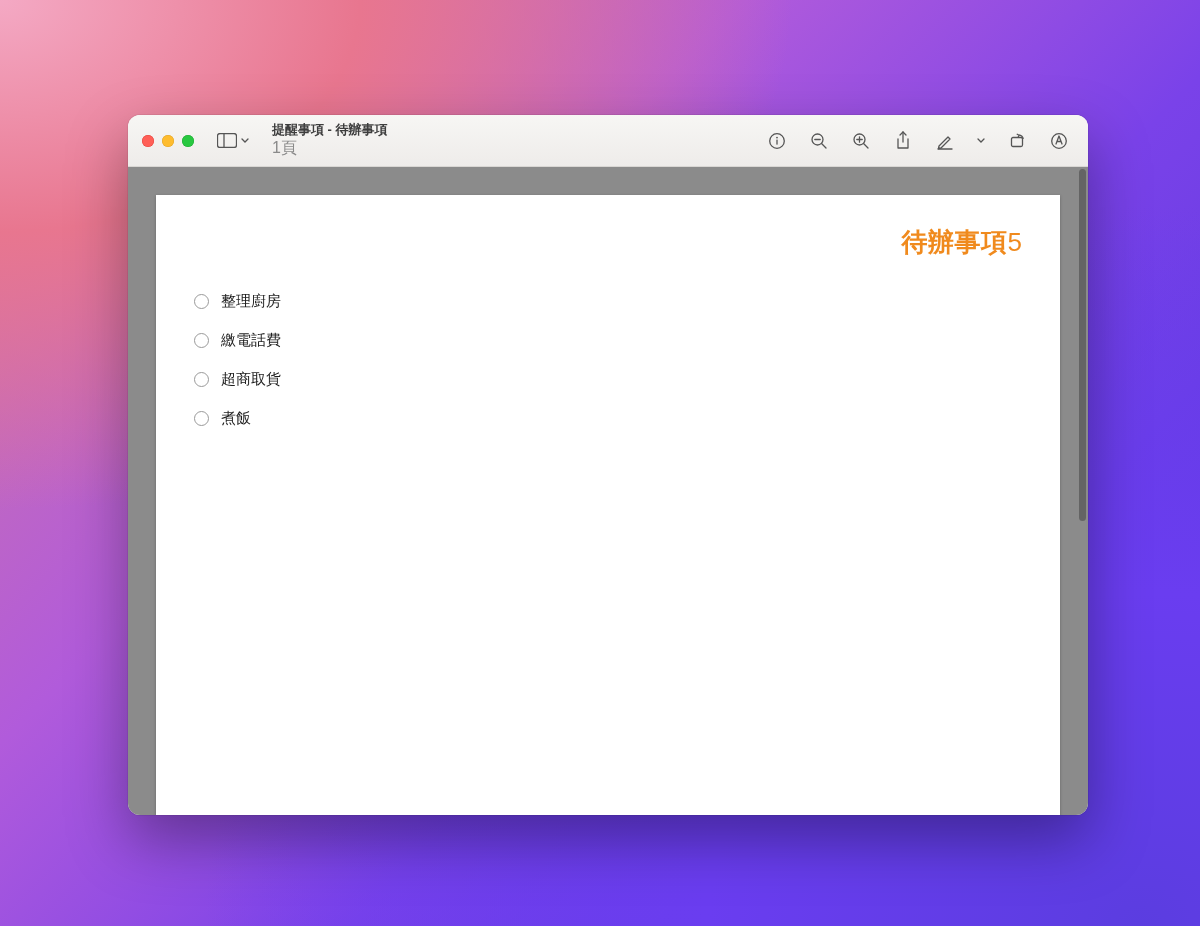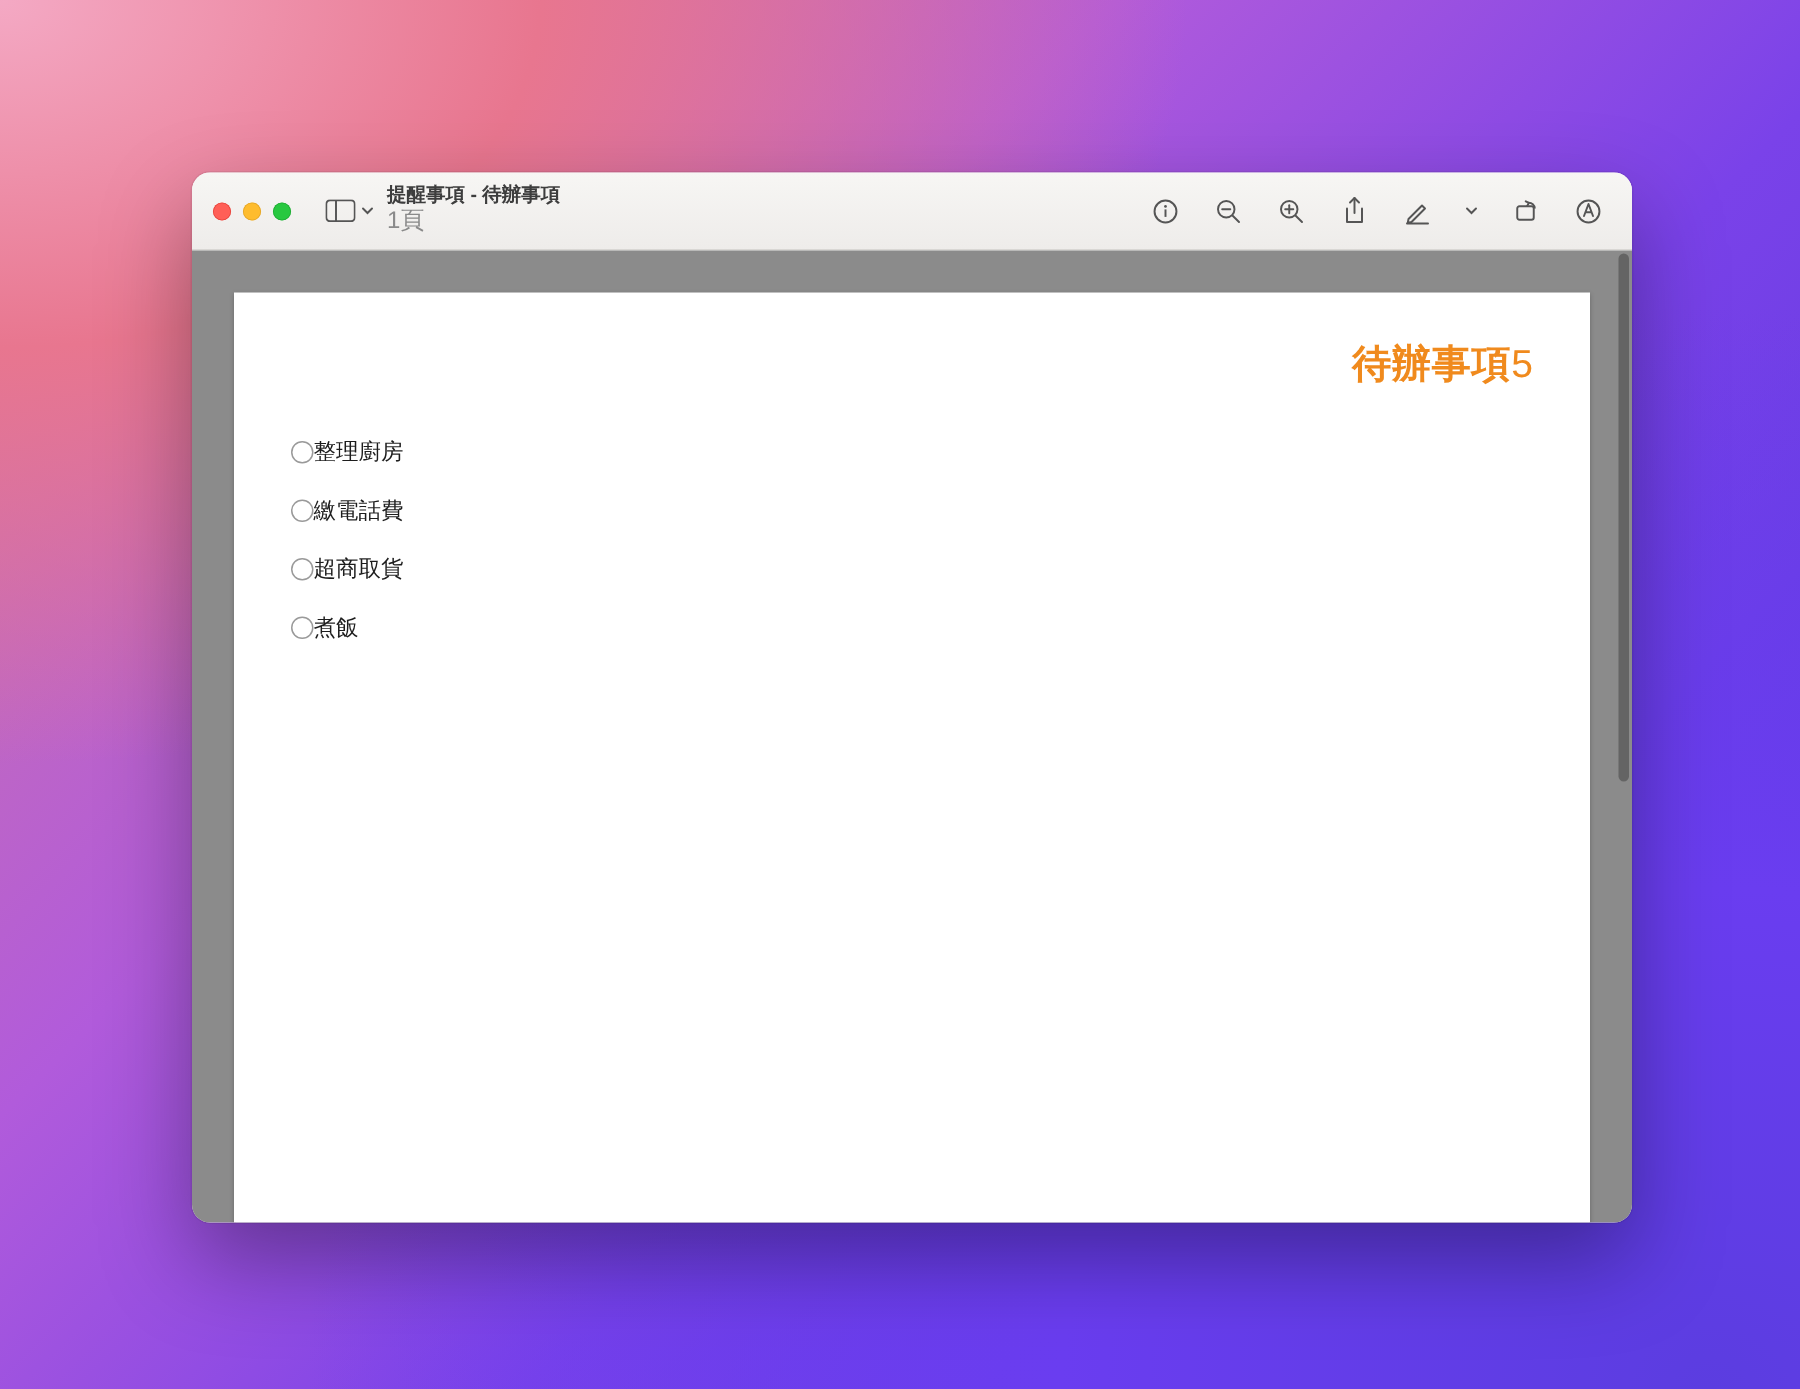--- a/index.html
+++ b/index.html
@@ -29,21 +29,21 @@
     display: flex; align-items: center;
     padding: 0 12px 0 14px;
     gap: 8px;
   }
   .traffic { display: flex; gap: 8px; }
   .tl { width: 12px; height: 12px; border-radius: 50%; }
   .tl.close { background: #ff5f57; box-shadow: inset 0 0 0 .5px #e4423a; }
   .tl.min   { background: #febc2e; box-shadow: inset 0 0 0 .5px #e1a327; }
   .tl.max   { background: #28c840; box-shadow: inset 0 0 0 .5px #1fa833; }
   .sidebar-toggle { margin-left: 14px; display: flex; align-items: center; gap: 4px; color: #6b6b6b; }
-  .title-block { display: flex; flex-direction: column; line-height: 1.15; }
+  .title-block { margin-left: 14px; display: flex; flex-direction: column; line-height: 1.15; }
   .title-main { font-size: 13px; font-weight: 600; color: #3d3d3d; }
   .title-sub  { font-size: 16px; color: #8a8a8a; margin-top: 1px; }
   .tb-spacer { flex: 1; }
   .tb-btn { width: 34px; height: 28px; display: flex; align-items: center; justify-content: center; color: #555; border-radius: 6px; }
   .tb-btn.narrow { width: 22px; }
   .tb-btn svg { display: block; }
   .search-wrap {
     display: flex; align-items: center; gap: 6px;
     width: 190px; height: 27px;
     background: rgba(0,0,0,.04);
@@ -68,21 +68,21 @@
     left: 28px; right: 28px; top: 28px;
     bottom: -8px;
     background: #ffffff;
     box-shadow: 0 1px 3px rgba(0,0,0,.25);
     padding: 30px 38px;
   }
   .doc-head { display: flex; align-items: baseline; justify-content: flex-end; margin-bottom: 22px; }
   .doc-title { font-size: 26px; font-weight: 700; color: #f08a1d; letter-spacing: .5px; }
   .doc-count { font-size: 26px; font-weight: 400; color: #f08a1d; }
   .todo-list { list-style: none; }
-  .todo-item { display: flex; align-items: center; gap: 0; padding: 10px 0; }
+  .todo-item { display: flex; align-items: center; gap: 12px; padding: 10px 0; }
   .todo-circle {
     width: 15px; height: 15px; border: 1.5px solid #9a9a9a; border-radius: 50%;
     flex-shrink: 0;
   }
   .todo-text { font-size: 15px; color: #1d1d1d; }
   .scroll-track {
     position: absolute; right: 2px; top: 54px; bottom: 6px; width: 7px;
   }
   .scroll-thumb {
     position: absolute; left: 0; top: 0; width: 7px; height: 55%;

